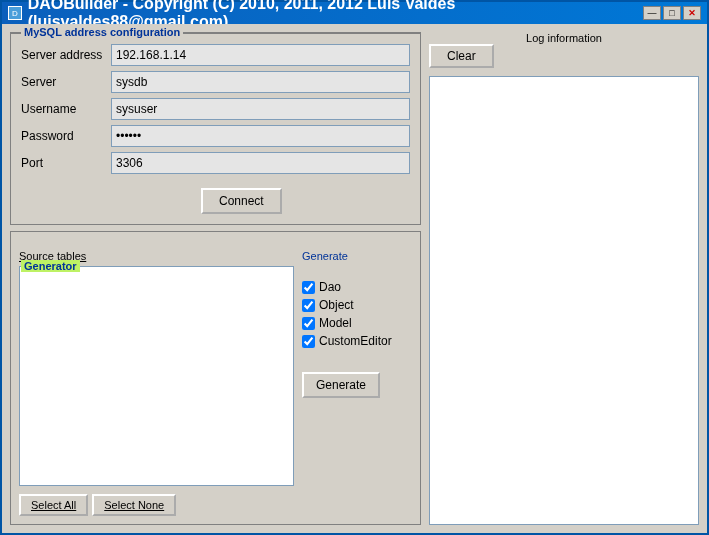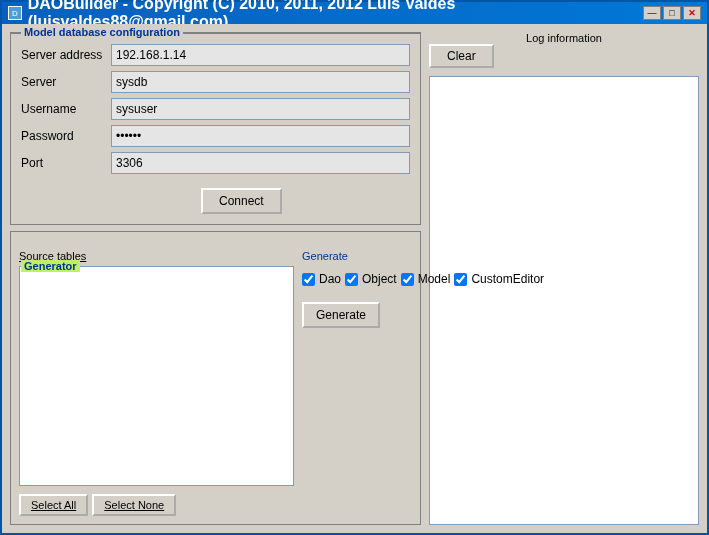--- a/index.html
+++ b/index.html
@@ -215,32 +215,32 @@
       background: #d4d0c8;
       border: 2px outset #fff;
       cursor: pointer;
       font-size: 11px;
     }
 
     .generate-panel {
       width: 110px;
       display: flex;
       flex-direction: column;
-      gap: 8px;
+      gap: 16px;
     }
 
     .generate-label {
       color: #003399;
       font-size: 11px;
       margin-bottom: 2px;
     }
 
     .checkbox-group {
       display: flex;
-      flex-direction: row;
+      flex-direction: column;
       gap: 4px;
     }
 
     .checkbox-item {
       display: flex;
       align-items: center;
       gap: 4px;
     }
 
     .checkbox-item input[type="checkbox"] {
@@ -309,21 +309,21 @@
       <button class="title-btn">□</button>
       <button class="title-btn close">✕</button>
     </div>
   </div>
 
   <div class="content-area">
 
     <div class="left-panel">
 
       <div class="db-config-section">
-        <span class="db-config-label">Model database configuration</span>
+        <span class="db-config-label">MySQL address configuration</span>
 
         <div class="form-group">
           <label class="form-label">Server address</label>
           <input type="text" class="form-input" value="192.168.1.14" style="">
         </div>
         <div class="form-group">
           <label class="form-label">Server</label>
           <input type="text" class="form-input" value="sysdb" style="">
         </div>
         <div class="form-group">

